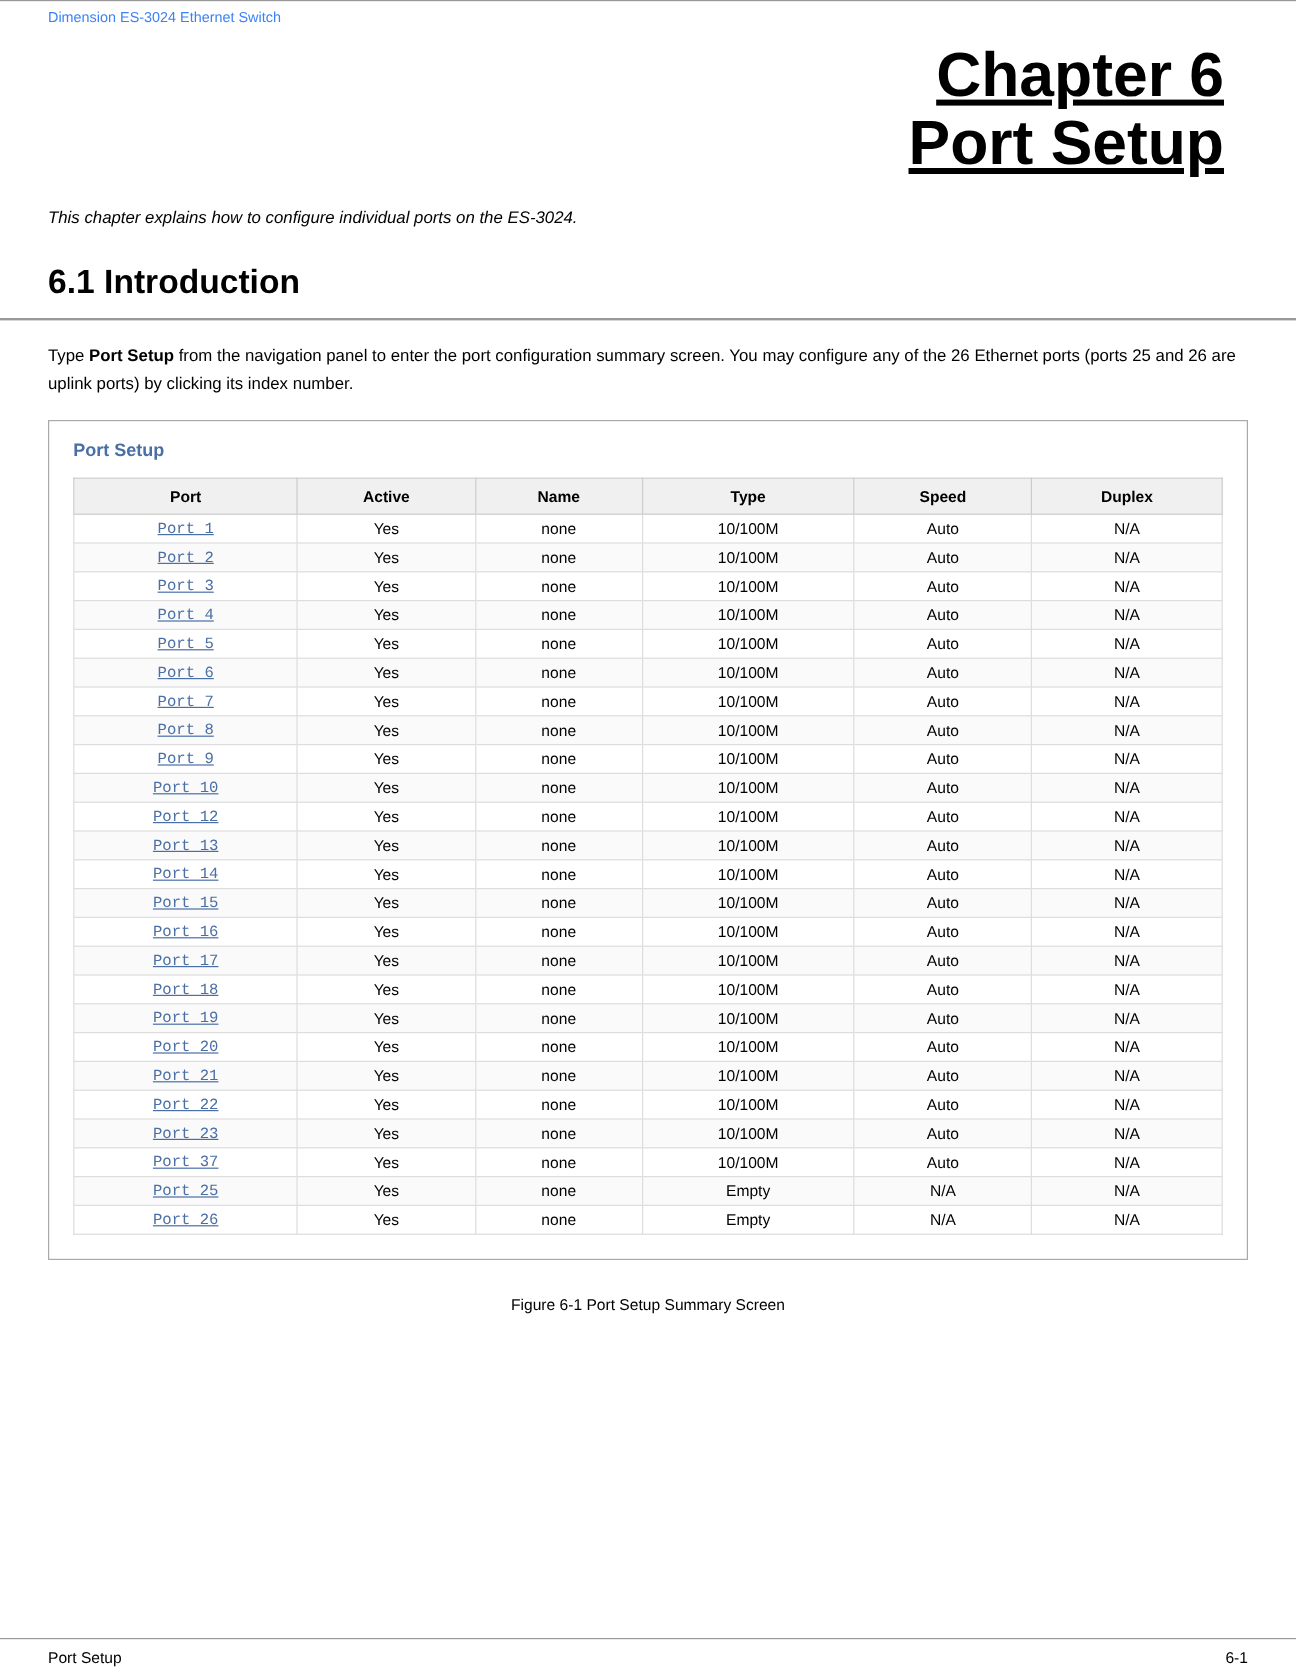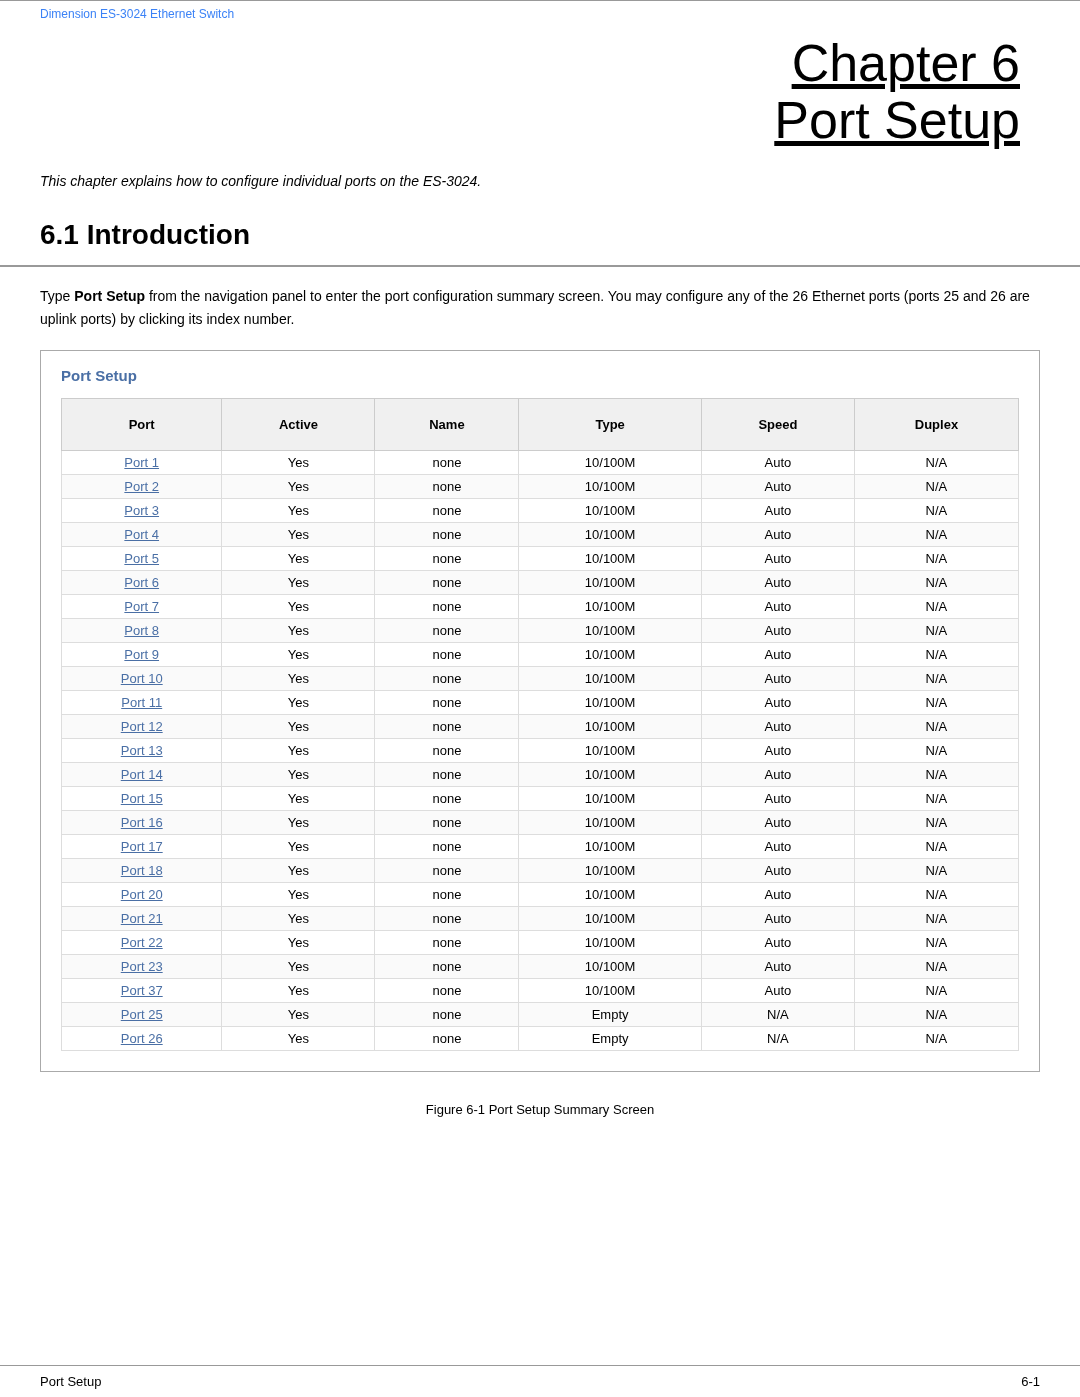--- a/index.html
+++ b/index.html
@@ -23,21 +23,21 @@
     }
 
     
     .chapter-title-area {
       text-align: right;
       padding: 10px 60px 10px 40px;
       border-bottom: none;
     }
     .chapter-title-area h1 {
       font-size: 52px;
-      font-weight: normal;
+      font-weight: bold;
       color: #000;
       line-height: 1.1;
       text-decoration: underline;
       font-family: Arial, Helvetica, sans-serif;
     }
 
     
     .subtitle {
       text-align: left;
       font-style: italic;
@@ -87,21 +87,21 @@
     .port-table {
       width: 100%;
       border-collapse: collapse;
       font-size: 13px;
     }
     .port-table thead tr {
       background: #f0f0f0;
     }
     .port-table thead th {
       border: 1px solid #ccc;
-      padding: 18px 10px;
+      padding: 7px 10px;
       text-align: center;
       font-weight: bold;
       font-size: 13px;
       color: #000;
     }
     .port-table tbody tr {
       background: #fff;
     }
     .port-table tbody tr:nth-child(even) {
       background: #fafafa;
@@ -111,20 +111,21 @@
       padding: 4px 10px;
       text-align: center;
       font-size: 13px;
       color: #000;
     }
     .port-table tbody td.port-link {
       color: #4a6fa5;
       text-decoration: underline;
       cursor: pointer;
       text-align: center;
+      font-family: Liberation Mono, monospace;
     }
 
     
     .figure-caption {
       text-align: center;
       font-size: 13px;
       font-weight: normal;
       padding: 10px 40px 20px 40px;
       color: #000;
     }
@@ -257,28 +258,20 @@
         </tr>
         <tr>
           <td class="port-link">Port 10</td>
           <td>Yes</td>
           <td>none</td>
           <td>10/100M</td>
           <td>Auto</td>
           <td>N/A</td>
         </tr>
         <tr>
-          <td class="port-link">Port 11</td>
-          <td>Yes</td>
-          <td>none</td>
-          <td>10/100M</td>
-          <td>Auto</td>
-          <td>N/A</td>
-        </tr>
-        <tr>
           <td class="port-link">Port 12</td>
           <td>Yes</td>
           <td>none</td>
           <td>10/100M</td>
           <td>Auto</td>
           <td>N/A</td>
         </tr>
         <tr>
           <td class="port-link">Port 13</td>
           <td>Yes</td>
@@ -314,20 +307,28 @@
         <tr>
           <td class="port-link">Port 17</td>
           <td>Yes</td>
           <td>none</td>
           <td>10/100M</td>
           <td>Auto</td>
           <td>N/A</td>
         </tr>
         <tr>
           <td class="port-link">Port 18</td>
+          <td>Yes</td>
+          <td>none</td>
+          <td>10/100M</td>
+          <td>Auto</td>
+          <td>N/A</td>
+        </tr>
+        <tr>
+          <td class="port-link">Port 19</td>
           <td>Yes</td>
           <td>none</td>
           <td>10/100M</td>
           <td>Auto</td>
           <td>N/A</td>
         </tr>
         <tr>
           <td class="port-link">Port 20</td>
           <td>Yes</td>
           <td>none</td>

